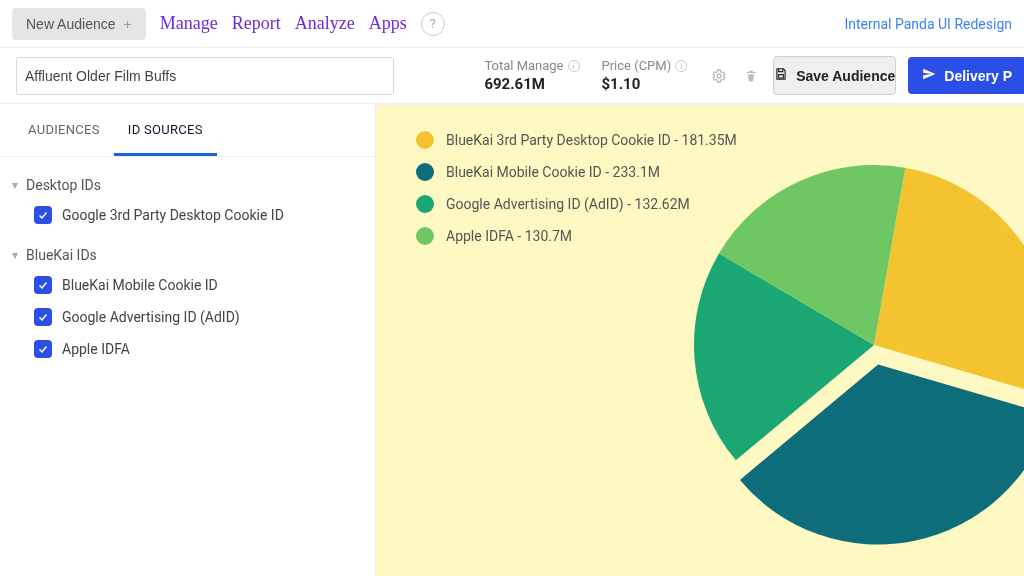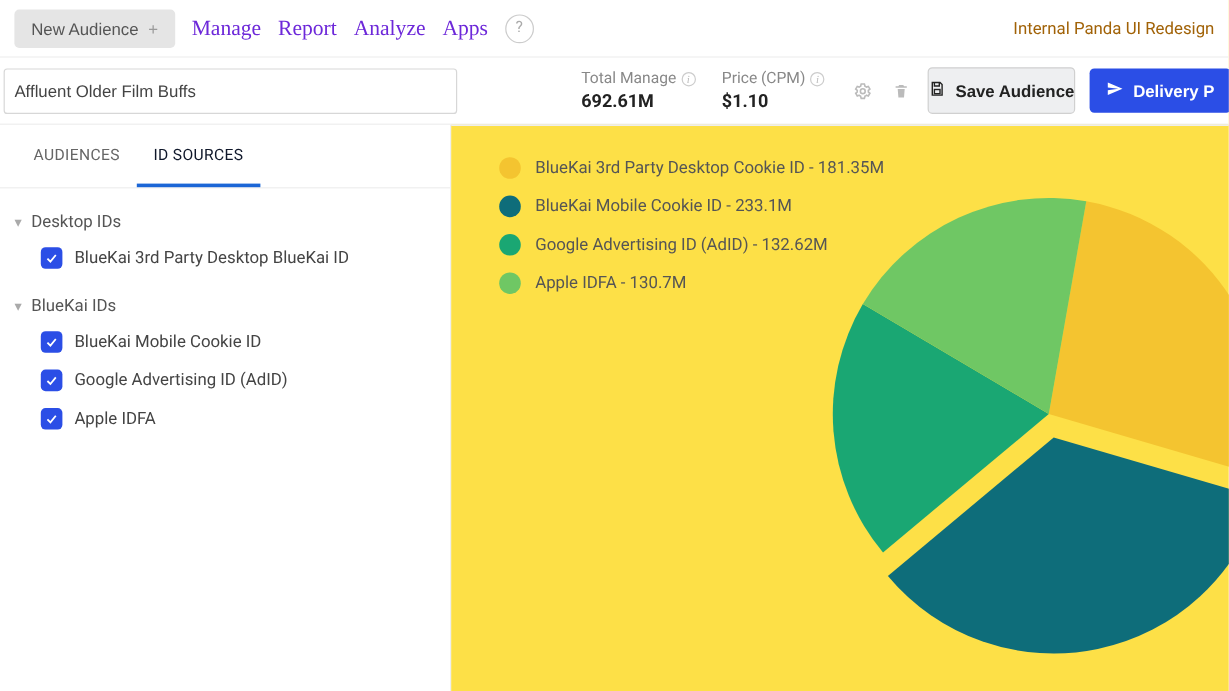--- a/index.html
+++ b/index.html
@@ -53,39 +53,39 @@
     border: 1px solid #ccc;
     border-radius: 50%;
     display: inline-flex;
     align-items: center;
     justify-content: center;
     color: #aaa;
     font-size: 13px;
     cursor: pointer;
   }
   .topbar .spacer { flex: 1; }
-  .project-name { color: #a16207; font-size: 14px; white-space: nowrap; text-align: center; }
+  .project-name { color: #3b82f6; font-size: 14px; white-space: nowrap; text-align: center; }
 
   .subbar {
     display: flex;
     align-items: center;
     height: 56px;
     padding: 0 0 0 0;
     border-bottom: 1px solid #eee;
     gap: 12px;
   }
   .aud-input {
     width: 378px;
     height: 38px;
     border: 1px solid #d7d7d7;
     border-radius: 3px;
     padding: 0 8px;
     font-size: 14px;
     color: #444;
-    margin-left: 3px;
+    margin-left: 16px;
   }
   .spacer2 { flex: 1; }
   .metric {
     display: flex;
     flex-direction: column;
     gap: 2px;
     margin-right: 10px;
   }
   .metric .label {
     color: #888;
@@ -197,21 +197,21 @@
     display: inline-flex;
     align-items: center;
     justify-content: center;
     flex-shrink: 0;
   }
   .checkbox svg { width: 12px; height: 12px; stroke: #fff; stroke-width: 3; fill: none; }
 
   .main {
     flex: 1;
     padding: 26px 0 0 40px;
-    background: #fde047;
+    background: #fef9c3;
     border-top: 1px solid #eee;
     position: relative;
   }
   .legend {
     display: flex;
     flex-direction: column;
     gap: 14px;
   }
   .legend-row {
     display: flex;
@@ -306,21 +306,21 @@
         <div class="tree-group-header">
           <span class="chev">▾</span>
           <span>Desktop IDs</span>
         </div>
         <div class="tree-item">
           <span class="checkbox">
               <svg viewBox="0 0 24 24">
                 <polyline points="5 13 10 18 19 7"></polyline>
               </svg>
             </span>
-          <span>BlueKai 3rd Party Desktop BlueKai ID</span>
+          <span>Google 3rd Party Desktop Cookie ID</span>
         </div>
       </div>
       <div class="tree-group">
         <div class="tree-group-header">
           <span class="chev">▾</span>
           <span>BlueKai IDs</span>
         </div>
         <div class="tree-item">
           <span class="checkbox">
               <svg viewBox="0 0 24 24">

